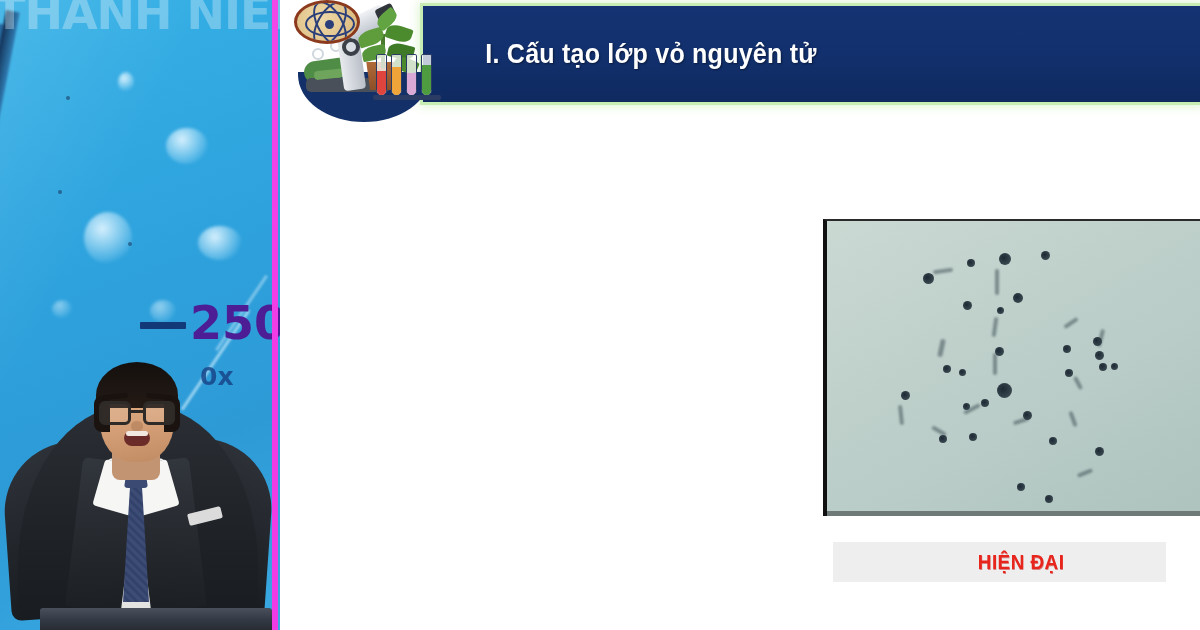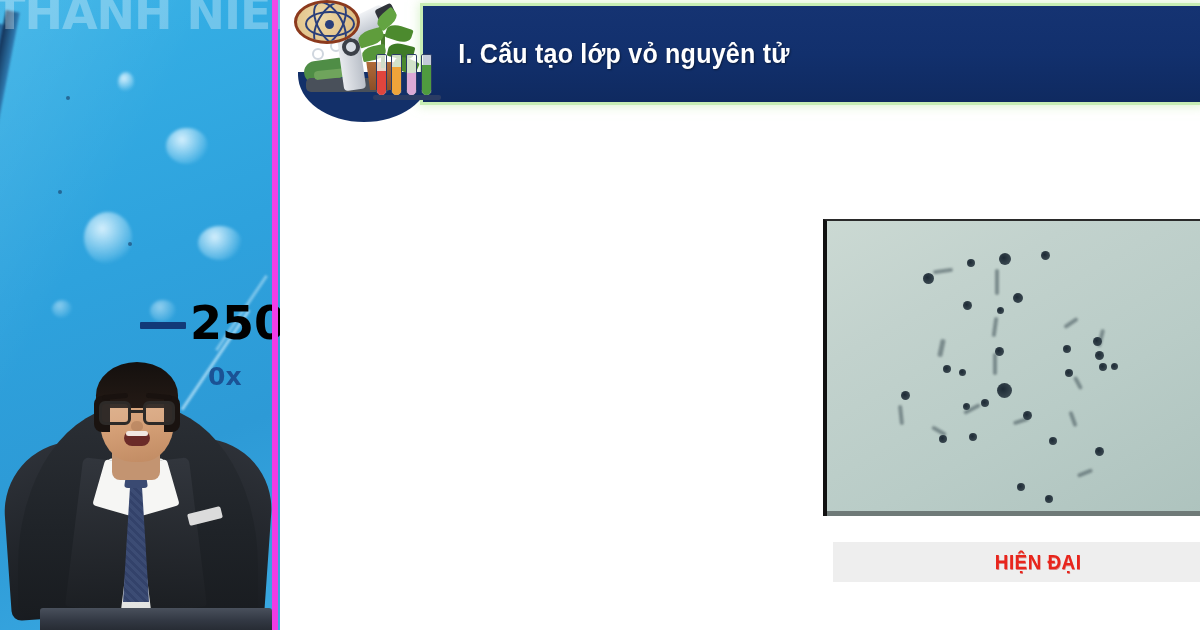--- a/index.html
+++ b/index.html
@@ -32,23 +32,23 @@
   .b3{ left:84px;  top:212px; width:48px; height:52px; }
   .b4{ left:198px; top:226px; width:44px; height:34px; }
   .b5{ left:150px; top:300px; width:26px; height:22px; opacity:.6;}
   .b6{ left:52px;  top:300px; width:20px; height:18px; opacity:.55;}
   .dot-s{ position:absolute; width:4px; height:4px; border-radius:50%;
     background:rgba(20,50,90,.55); filter:blur(.4px); }
 
   .scale-line{ position:absolute; left:140px; top:322px; width:46px; height:7px;
     background:#123a78; border-radius:1px; filter:blur(.5px);}
   .scale-num{ position:absolute; left:190px; top:296px; font-size:46px; font-weight:bold;
-    color:#000000; letter-spacing:0px; filter:blur(.35px); font-family:"DejaVu Sans", sans-serif;}
+    color:#4c1d95; letter-spacing:0px; filter:blur(.35px); font-family:"DejaVu Sans", sans-serif;}
   .scale-sub{ position:absolute; left:200px; top:362px; font-size:25px; font-weight:bold;
-    color:#18468a; filter:blur(.5px); font-family:"DejaVu Sans", sans-serif; opacity:.85;margin-left:8px;}
+    color:#18468a; filter:blur(.5px); font-family:"DejaVu Sans", sans-serif; opacity:.85;}
   .diag-line{ position:absolute; left:214px; top:300px; width:3px; height:120px;
     background:rgba(190,230,250,.75); transform:rotate(34deg); filter:blur(.8px);}
   .diag-line2{ position:absolute; left:240px; top:268px; width:3px; height:90px;
     background:rgba(190,230,250,.55); transform:rotate(34deg); filter:blur(.8px);}
 
   .watermark{ position:absolute; left:-6px; top:-14px; width:300px; height:48px;
     font-family:"DejaVu Sans", sans-serif; font-weight:bold; font-size:46px;
     color:rgba(255,255,255,.30); letter-spacing:-1px; white-space:nowrap;
     overflow:hidden; filter:blur(.6px); }
 
@@ -119,21 +119,21 @@
 
   .pane-border{ position:absolute; left:272px; top:0; width:6px; height:630px;
     background:linear-gradient(180deg,#f049e8 0%, #f13ce6 55%, #ef3ce4 100%); }
 
   
   .slide{ position:absolute; left:280px; top:0; width:920px; height:630px; background:#ffffff;}
 
   .title-bar{ position:absolute; left:143px; top:6px; width:777px; height:96px;
     background:linear-gradient(180deg,#153372 0%,#12306d 50%,#0f2a60 100%);
     box-shadow:0 0 0 3px #c7edb4, 0 0 10px 4px rgba(190,235,165,.55);
-    display:flex; align-items:center; }
+    display:flex; align-items:center;padding-left:27px; }
   .title-text{ color:#ffffff; font-size:27px; font-weight:bold; letter-spacing:.2px;
     padding-left:38px; font-family:"Liberation Sans", sans-serif;
     transform:scaleX(.93); transform-origin:left center;
     text-shadow:1px 1px 2px rgba(0,0,0,.45); white-space:nowrap; }
 
   
   .sci-icon{ position:absolute; left:10px; top:-4px; width:148px; height:126px; }
   .sci-bowl{ position:absolute; left:8px; bottom:0; width:132px; height:50px;
     background:#133069; border-radius:0 0 70px 70px / 0 0 50px 50px; }
   .atom-circle{ position:absolute; left:4px; top:4px; width:66px; height:44px;
@@ -205,21 +205,21 @@
     background:#6f7a78;}
   .pdot{ position:absolute; border-radius:50%;
     background:radial-gradient(circle at 40% 40%,#1d2a35,#39474f 70%,rgba(57,71,79,0) 100%);
     filter:blur(.5px);}
   .pstreak{ position:absolute; background:rgba(40,55,65,.45); filter:blur(.9px); border-radius:2px;}
 
   
   .lbl-box{ position:absolute; height:40px; background:#eeeeee;
     display:flex; align-items:center; justify-content:center;}
   .lbl-left{ left:38px; top:545px; width:401px;}
-  .lbl-right{ left:553px; top:542px; width:367px;padding-left:43px;}
+  .lbl-right{ left:553px; top:542px; width:333px;padding-left:43px;}
   .lbl-text{ color:#e8251c; font-size:21px; font-weight:bold;
     font-family:"Liberation Sans", sans-serif; letter-spacing:.5px;
     transform:scaleX(.9); text-shadow:.5px .5px 0 rgba(200,20,15,.5);}
 </style>
 </head>
 <body>
 
 <div id="root">
 
   <div class="video-pane">

